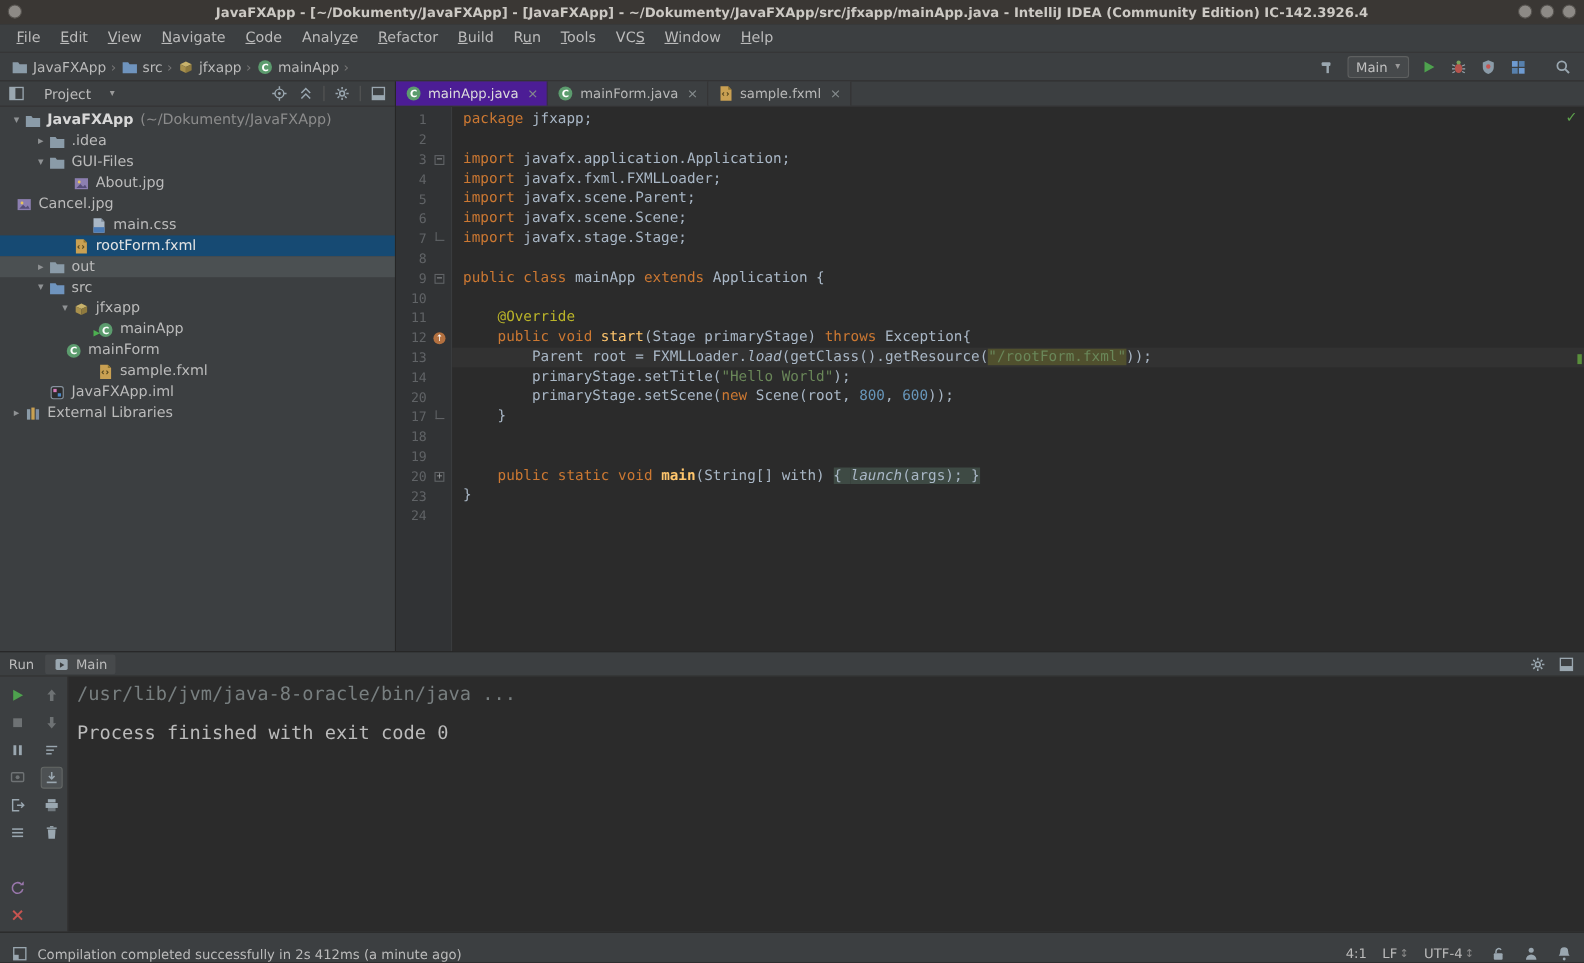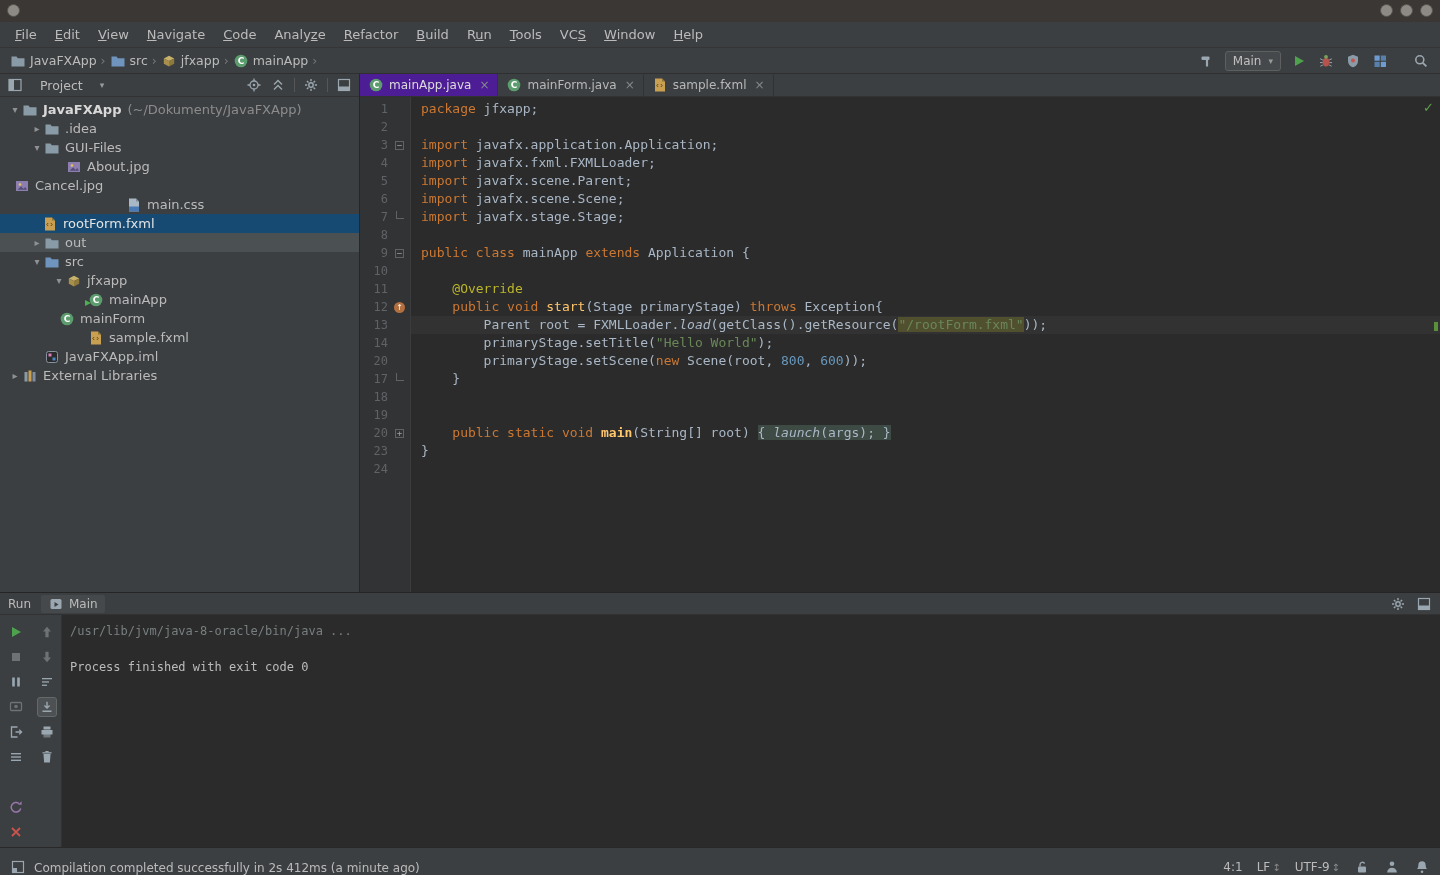--- a/index.html
+++ b/index.html
@@ -83,21 +83,21 @@
 .rh-right{margin-left:auto;display:flex;align-items:center;gap:10px}
 .run-body{flex:1;display:flex;background:#2b2b2b;min-height:0}
 .run-toolbar{width:62px;flex:0 0 62px;background:#3c3f41;border-right:1px solid #323232;display:grid;grid-template-columns:31px 31px;grid-auto-rows:25px;justify-items:center;align-items:center;padding-top:4px}
 .rt-btn{display:inline-flex;width:20px;height:20px;align-items:center;justify-content:center;color:#9AA7B0}
 .rt-btn.green{color:#4EA24E}
 .rt-btn.red{color:#C75450}
 .rt-btn.purple{color:#9876AA}
 .rt-btn.dim{color:#6E7274}
 .rt-btn.sel{background:#4D5153;border:1px solid #646866;border-radius:3px}
 .rt-more{color:#9AA7B0;font-size:13px}
-.console{flex:1;padding:7px 0 0 8px;font-family:"DejaVu Sans Mono","Liberation Mono",monospace;font-size:12px;line-height:18px;color:#BBBBBB}
+.console{flex:1;padding:7px 0 0 8px;font-family:"DejaVu Sans Mono","Liberation Mono",monospace;font-size:17px;line-height:18px;color:#BBBBBB}
 .con-line{white-space:pre;min-height:18px}
 .con-line.dim{color:#787F80}
 
 .statusbar{height:28px;flex:0 0 28px;background:#3c3f41;border-top:1px solid #282828;display:flex;align-items:flex-end;padding:0 10px;font-size:12px;color:#bbb;gap:8px}
 .sb-right{margin-left:auto;display:flex;align-items:center;gap:14px}
 .sb-item{display:flex;align-items:center;gap:2px}
 .updown{color:#8a8a8a;font-size:10px}
 </style>
 </head>
 <body>
@@ -260,20 +260,21 @@
         <rect x="2.5" y="2.5" width="11" height="11" fill="none" stroke="currentColor" stroke-width="1.2"></rect>
         <rect x="2.5" y="9" width="4.5" height="4.5" fill="currentColor"></rect>
       </symbol>
 </defs>
 </svg>
 
 <div class="app">
 
   <div class="titlebar">
     <span class="winbtn wb-left"></span>
+    <span class="title">JavaFXApp - [~/Dokumenty/JavaFXApp] - [JavaFXApp] - ~/Dokumenty/JavaFXApp/src/jfxapp/mainApp.java - IntelliJ IDEA (Community Edition) IC-142.3926.4</span>
     <span class="wb-right">
       <span class="winbtn"></span>
       <span class="winbtn"></span>
       <span class="winbtn"></span>
     </span>
   </div>
 
   <div class="menubar">
       <span class="menu-item"><u>F</u>ile</span>
       <span class="menu-item"><u>E</u>dit</span>
@@ -442,30 +443,30 @@
           </div>
           <div class="tree-row" style="">
             <span class="arrow"></span>
             <span class="icon16">
               <svg viewBox="0 0 16 16" width="16" height="16">
                 <use href="#i-img"></use>
               </svg>
             </span>
             <span class="tlabel">Cancel.jpg</span>
           </div>
-          <div class="tree-row" style="padding-left: 68px; margin-left: 44px;">
+          <div class="tree-row" style="padding-left: 68px;">
             <span class="arrow"></span>
             <span class="icon16">
               <svg viewBox="0 0 16 16" width="16" height="16">
                 <use href="#i-css"></use>
               </svg>
             </span>
             <span class="tlabel">main.css</span>
           </div>
-          <div class="tree-row selected" style="padding-left: 28px;">
+          <div class="tree-row selected" style="padding-left: 52px;">
             <span class="arrow"></span>
             <span class="icon16">
               <svg viewBox="0 0 16 16" width="16" height="16">
                 <use href="#i-fxml"></use>
               </svg>
             </span>
             <span class="tlabel">rootForm.fxml</span>
           </div>
           <div class="tree-row hover" style="padding-left: 30px;">
             <span class="arrow">▸</span>
@@ -674,21 +675,21 @@
             <div class="code-row">
               <span class="g-num">19</span>
               <span class="g-mark"></span>
               <span class="code-text"></span>
             </div>
             <div class="code-row">
               <span class="g-num">20</span>
               <span class="g-mark">
                 <span class="mk-box">+</span>
               </span>
-              <span class="code-text"><span class="tk">    </span><span class="tk k">public static void</span><span class="tk"> </span><span class="tk m b">main</span><span class="tk">(String[] root) </span><span class="tk fb">{ </span><span class="tk fb it">launch</span><span class="tk fb">(args); }</span></span>
+              <span class="code-text"><span class="tk">    </span><span class="tk k">public static void</span><span class="tk"> </span><span class="tk m b">main</span><span class="tk">(String[] with) </span><span class="tk fb">{ </span><span class="tk fb it">launch</span><span class="tk fb">(args); }</span></span>
             </div>
             <div class="code-row">
               <span class="g-num">23</span>
               <span class="g-mark"></span>
               <span class="code-text"><span class="tk">}</span></span>
             </div>
             <div class="code-row">
               <span class="g-num">24</span>
               <span class="g-mark"></span>
               <span class="code-text"></span>
@@ -818,21 +819,21 @@
         </svg>
       </span>
     <span class="sb-msg">Compilation completed successfully in 2s 412ms (a minute ago)</span>
     <span class="sb-right">
       <span class="sb-item">4:1</span>
       <span class="sb-item">
         <span>LF</span>
           <span class="updown">↕</span>
       </span>
       <span class="sb-item">
-        <span>UTF-9</span>
+        <span>UTF-4</span>
           <span class="updown">↕</span>
       </span>
       <span class="sb-ic">
           <svg viewBox="0 0 16 16">
             <use href="#i-lock"></use>
           </svg>
         </span>
       <span class="sb-ic">
           <svg viewBox="0 0 16 16">
             <use href="#i-hector"></use>

